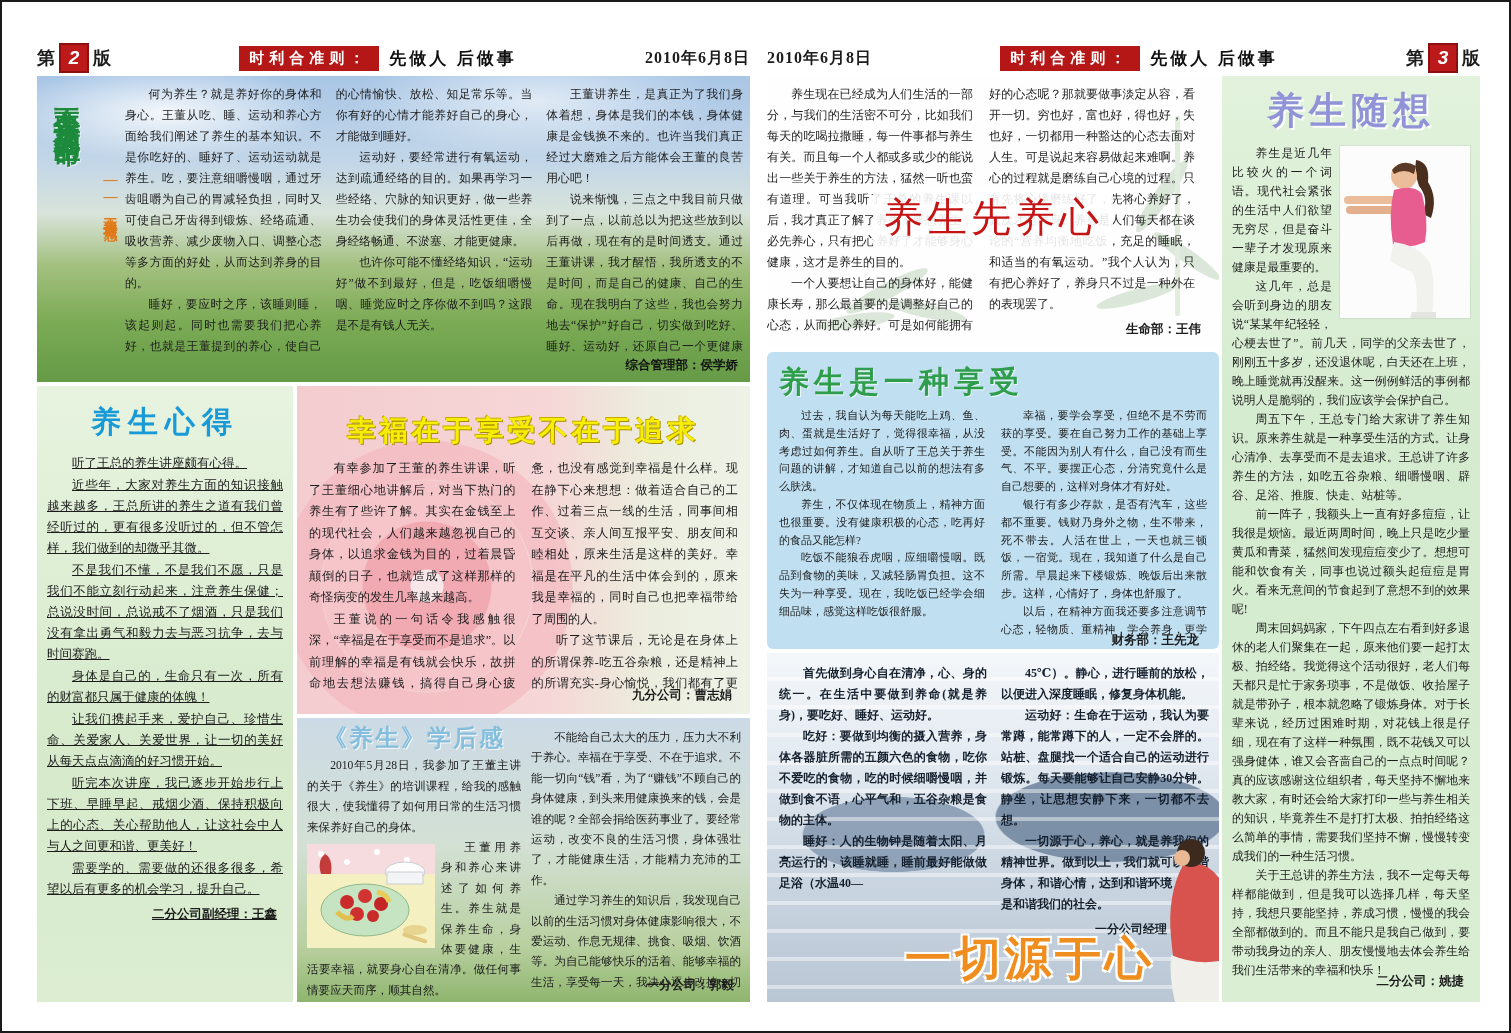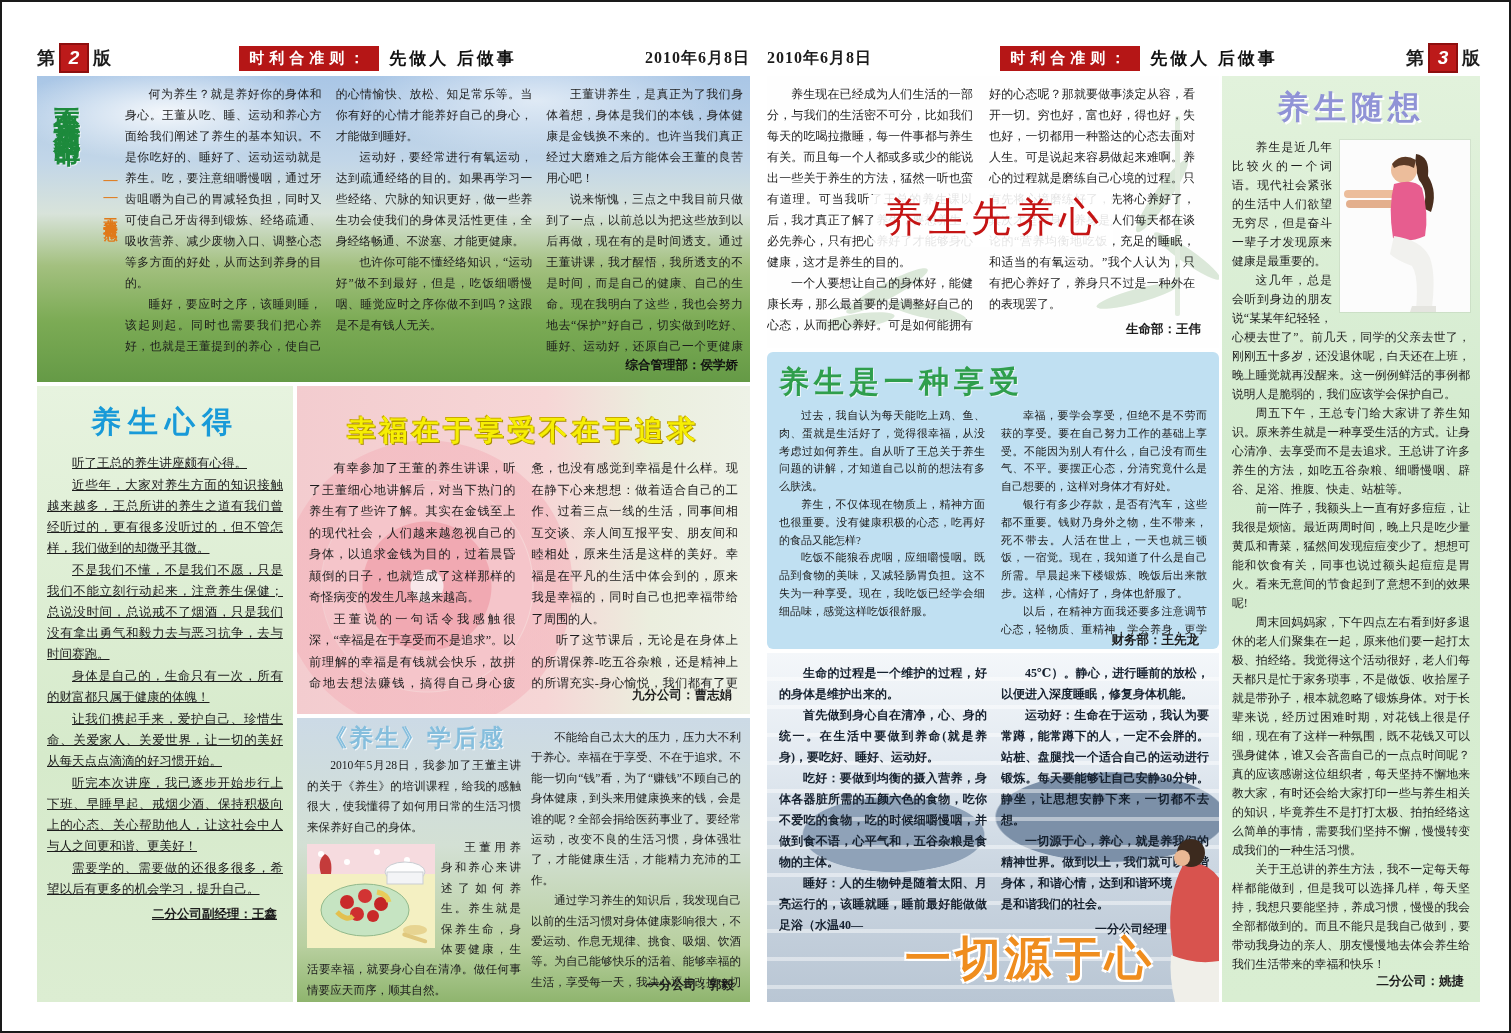--- a/index.html
+++ b/index.html
@@ -95,21 +95,21 @@
   .yy-col{position:absolute;top:10px;height:332px;overflow:hidden;font-size:12px;line-height:21px;font-weight:bold;}
   .yy-col1{left:12px;width:208px;}
   .yy-col2{left:234px;width:208px;}
   .yy-title{position:absolute;right:64px;bottom:12px;font-size:46px;font-weight:bold;color:#ef8d1e;
     letter-spacing:4px;white-space:nowrap;
     text-shadow:2px 2px 0 #fff,-2px -2px 0 #fff,2px -2px 0 #fff,-2px 2px 0 #fff;}
   .yy-woman{position:absolute;right:0;bottom:0;}
   
   .sx{left:1220px;top:74px;width:258px;height:926px;
     background:linear-gradient(180deg,#e2f2dc 0%,#d4ebcf 40%,#d9eed2 100%);}
-  .sx-title{text-align:center;font-size:32px;font-weight:bold;color:#9093d6;letter-spacing:5px;
+  .sx-title{text-align:center;font-size:37px;font-weight:bold;color:#9093d6;letter-spacing:5px;
     margin:10px 0 8px;text-shadow:2px 2px 0 rgba(255,255,255,.9);}
   .sx-body{padding:0 10px;font-size:11.8px;line-height:19px;}
   .sx-photo{float:right;width:130px;height:172px;margin:2px 0 6px 8px;background:#fcfcfc;
     box-shadow:0 0 0 1px rgba(0,0,0,.06);}
   .sx-sig{right:16px;bottom:12px;}
 </style>
 </head>
 <body>
 
 <div id="canvas">
@@ -242,21 +242,20 @@
       <p>吃饭不能狼吞虎咽，应细嚼慢咽。既品到食物的美味，又减轻肠胃负担。这不失为一种享受。现在，我吃饭已经学会细细品味，感觉这样吃饭很舒服。</p>
       <p>幸福，要学会享受，但绝不是不劳而获的享受。要在自己努力工作的基础上享受。不能因为别人有什么，自己没有而生气、不平。要摆正心态，分清究竟什么是自己想要的，这样对身体才有好处。</p>
       <p>银行有多少存款，是否有汽车，这些都不重要。钱财乃身外之物，生不带来，死不带去。人活在世上，一天也就三顿饭，一宿觉。现在，我知道了什么是自己所需。早晨起来下楼锻炼、晚饭后出来散步。这样，心情好了，身体也舒服了。</p>
       <p>以后，在精神方面我还要多注意调节心态，轻物质、重精神，学会养身，更学会如何养心。</p>
     </div>
     <div class="sig-abs xs-sig">财务部：王先龙</div>
   </section>
 
   <section class="block yy">
     <div class="yy-col yy-col1">
-      <p>生命的过程是一个维护的过程，好的身体是维护出来的。</p>
       <p>首先做到身心自在清净，心、身的统一。在生活中要做到养命(就是养身)，要吃好、睡好、运动好。</p>
       <p>吃好：要做到均衡的摄入营养，身体各器脏所需的五颜六色的食物，吃你不爱吃的食物，吃的时候细嚼慢咽，并做到食不语，心平气和，五谷杂粮是食物的主体。</p>
       <p>睡好：人的生物钟是随着太阳、月亮运行的，该睡就睡，睡前最好能做做足浴（水温40—</p>
     </div>
     <div class="yy-col yy-col2">
       <p>45℃）。静心，进行睡前的放松，以便进入深度睡眠，修复身体机能。</p>
       <p>运动好：生命在于运动，我认为要常蹲，能常蹲下的人，一定不会胖的。站桩、盘腿找一个适合自己的运动进行锻炼。每天要能够让自己安静30分钟。静坐，让思想安静下来，一切都不去想。</p>
       <p>一切源于心，养心，就是养我们的精神世界。做到以上，我们就可以和谐身体，和谐心情，达到和谐环境，最终是和谐我们的社会。</p>
       <p class="sig-flow">一分公司经理：王勇</p>
     </div>

